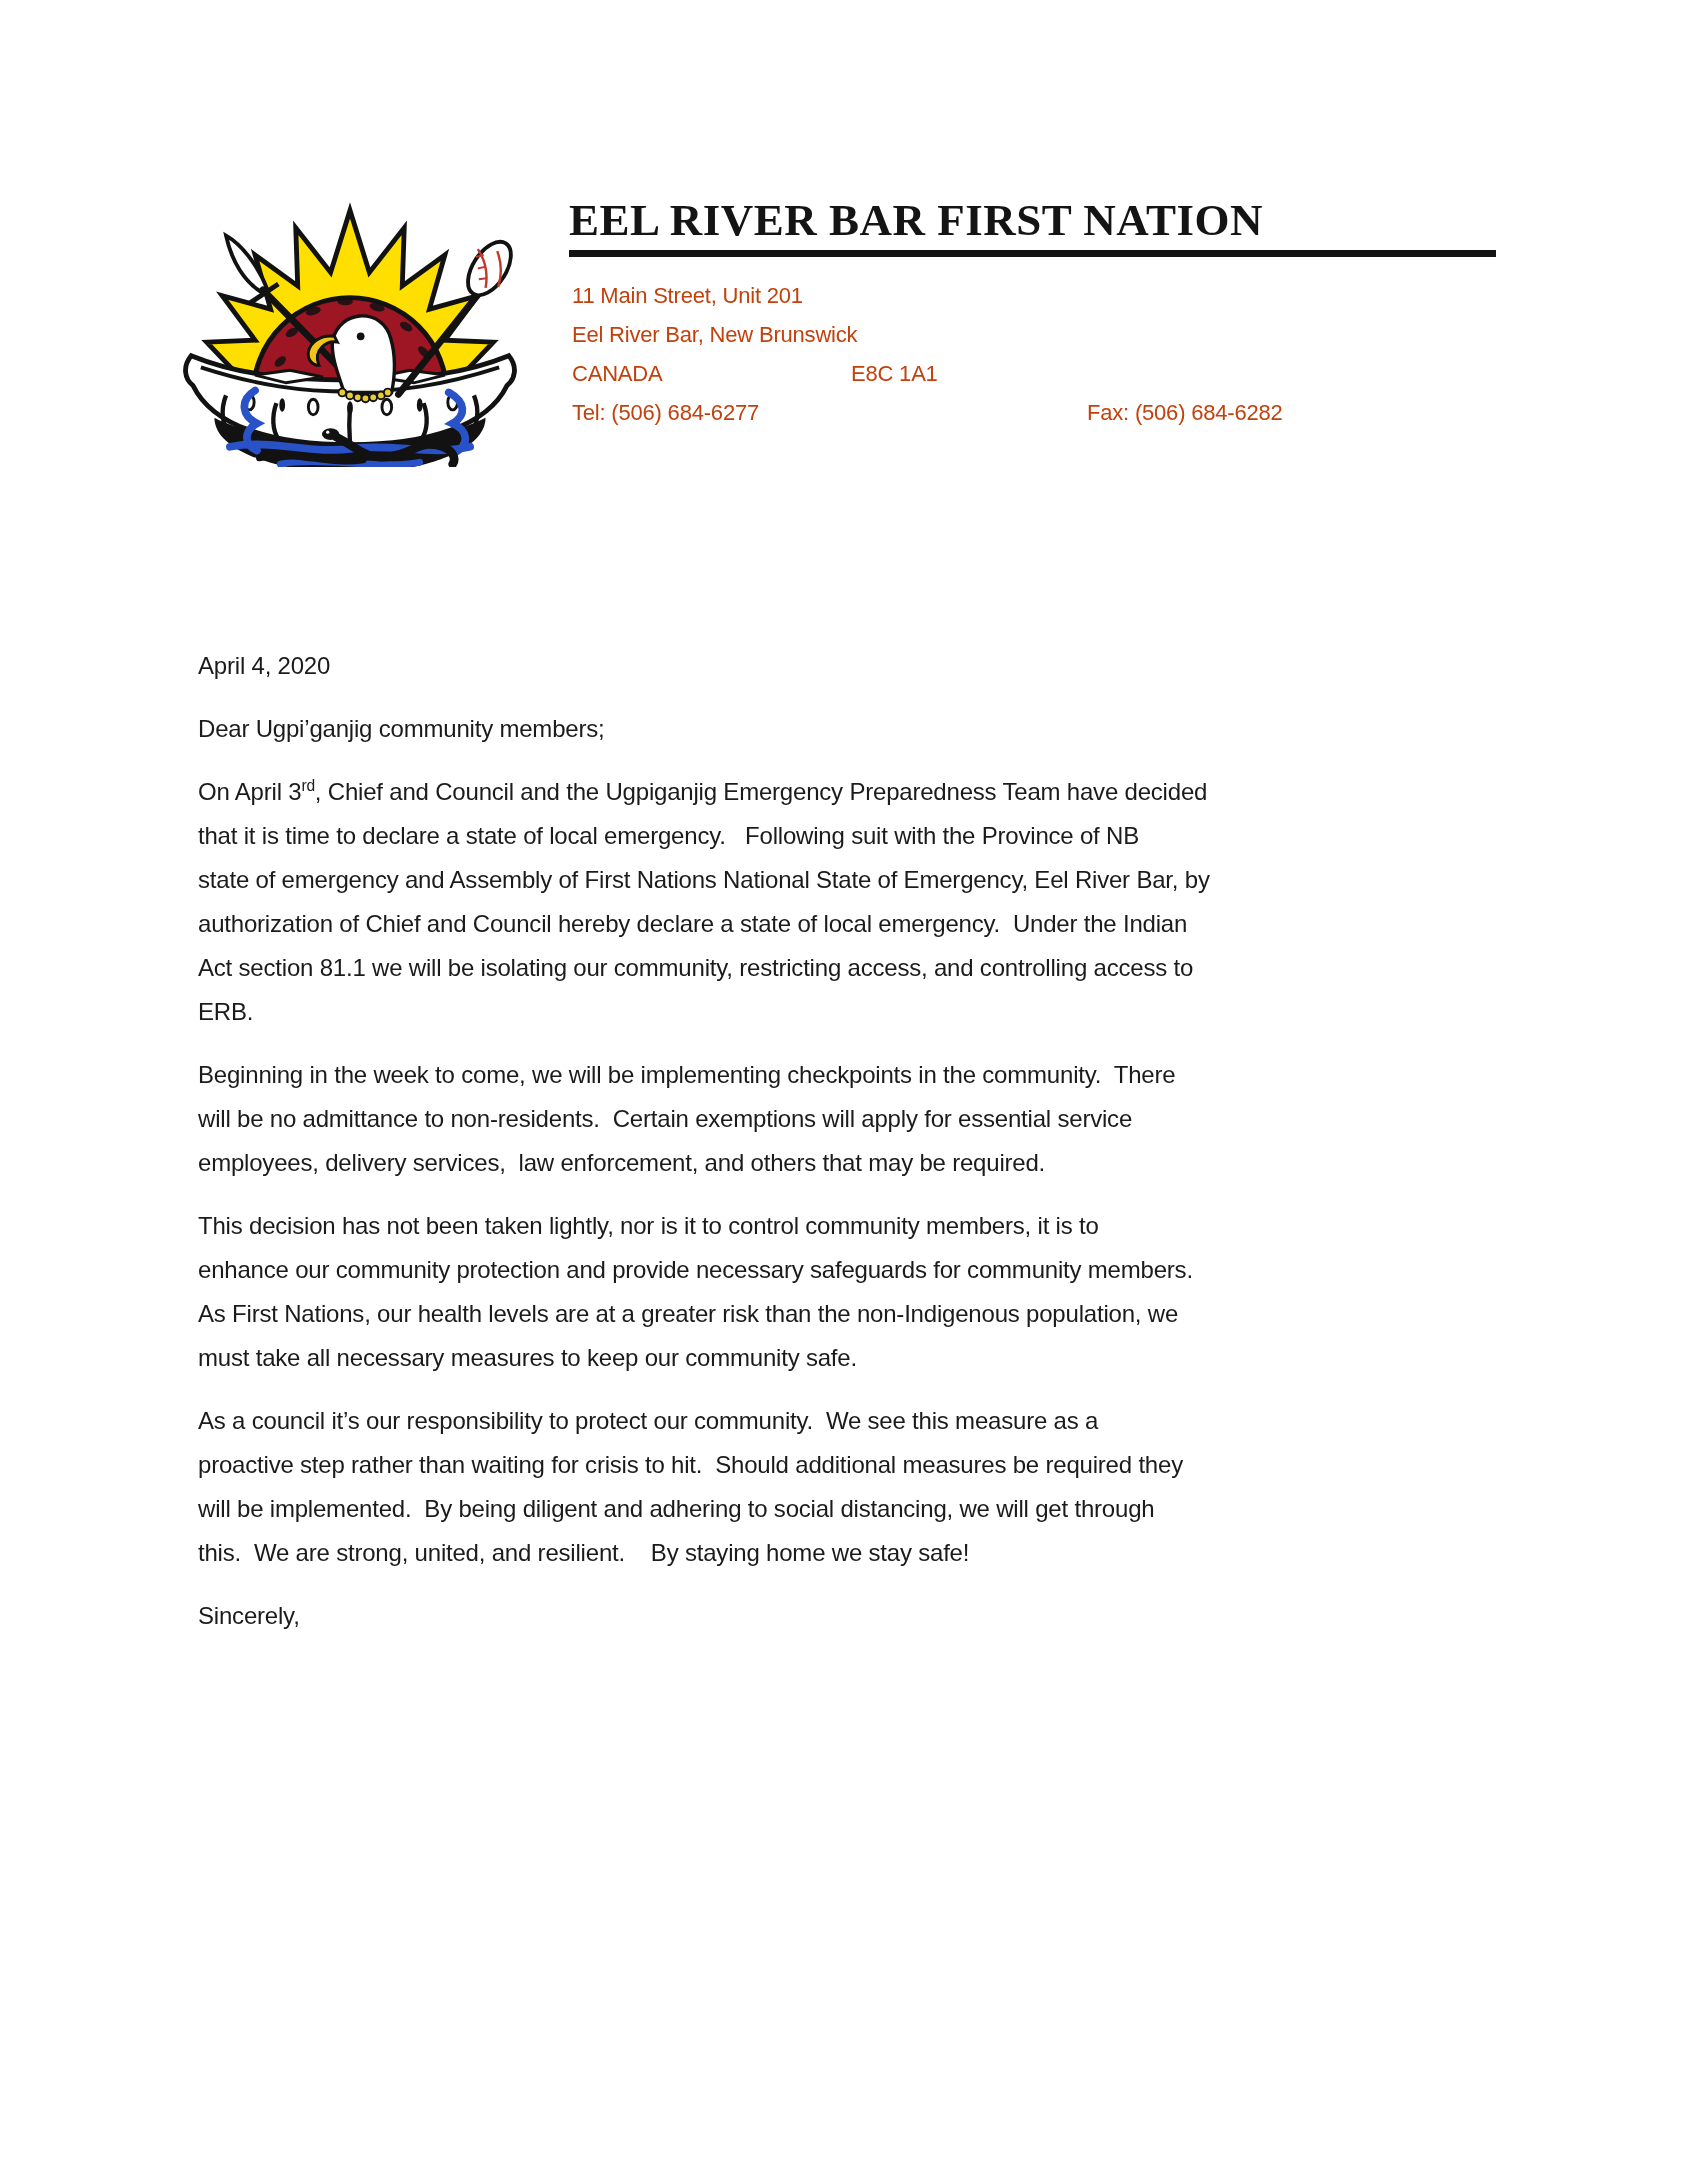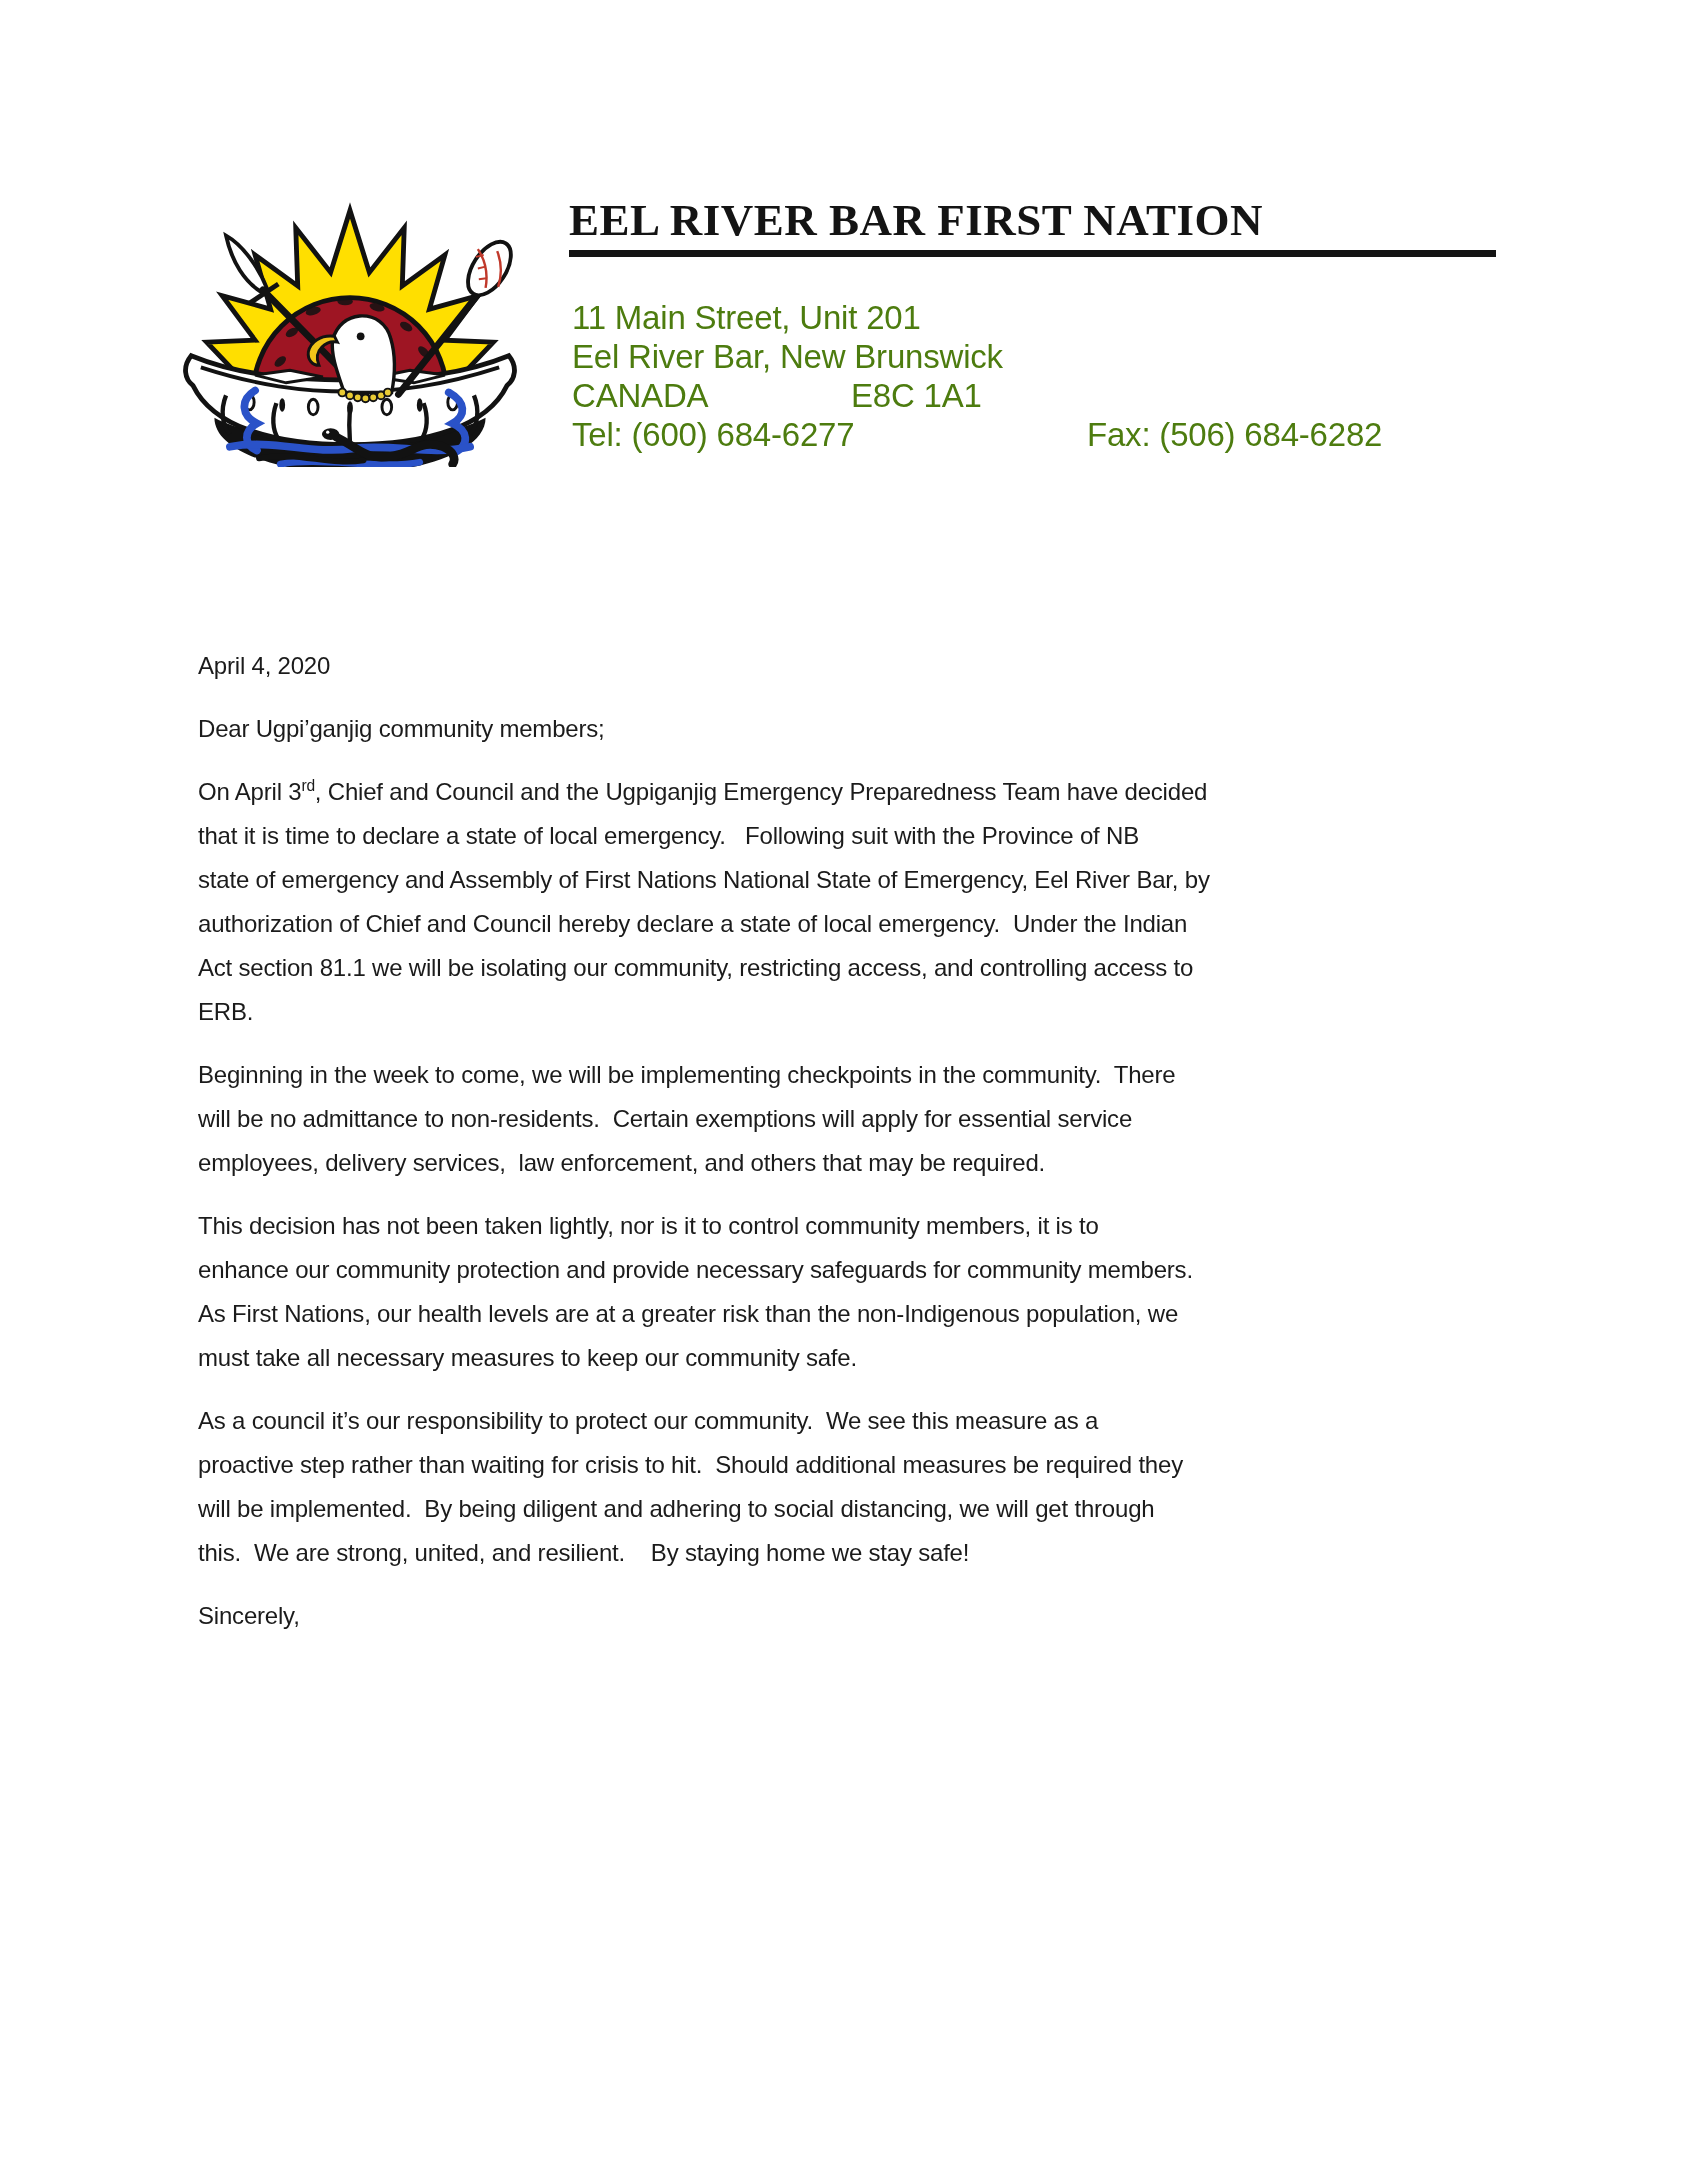--- a/index.html
+++ b/index.html
@@ -35,25 +35,25 @@
     position: absolute;
     left: 569px;
     top: 250px;
     width: 927px;
     height: 7px;
     background: #141414;
   }
   .addr {
     position: absolute;
     left: 572px;
-    top: 298px;
-    font-size: 33px;
+    top: 276px;
+    font-size: 22px;
     line-height: 39px;
     letter-spacing: -0.2px;
-    color: #4d7c0f;
+    color: #c2410c;
   }
   .addr-row { position: relative; white-space: nowrap; }
   .postal { position: absolute; left: 279px; top: 0; }
   .fax    { position: absolute; left: 515px; top: 0; text-align: right; }
   .letter-body {
     position: absolute;
     left: 198px;
     top: 644px;
     width: 1386px;
     font-size: 24px;
@@ -176,21 +176,21 @@
   <div class="title-rule"></div>
 
   <div class="addr">
     <div>11 Main Street, Unit 201</div>
     <div>Eel River Bar, New Brunswick</div>
     <div class="addr-row">
       <span>CANADA</span>
       <span class="postal">E8C 1A1</span>
     </div>
     <div class="addr-row">
-      <span>Tel: (600) 684-6277</span>
+      <span>Tel: (506) 684-6277</span>
       <span class="fax">Fax: (506) 684-6282</span>
     </div>
   </div>
 
   <div class="letter-body">
     <p class="line">April 4, 2020</p>
     <p class="line">Dear Ugpi’ganjig community members;</p>
     <p class="para"><span>On April 3</span><span class="sup">rd</span><span>, Chief and Council and the Ugpiganjig Emergency Preparedness Team have decided
 that it is time to declare a state of local emergency.   Following suit with the Province of NB
 state of emergency and Assembly of First Nations National State of Emergency, Eel River Bar, by

